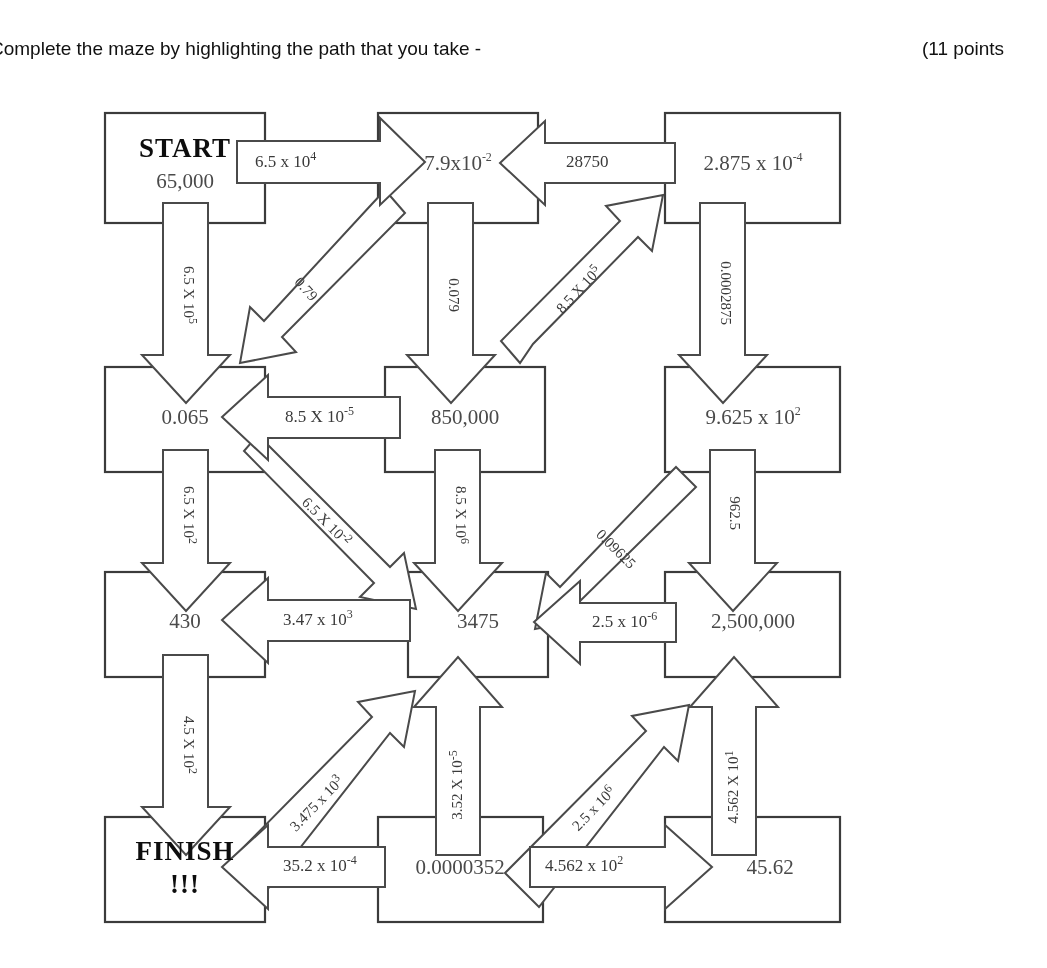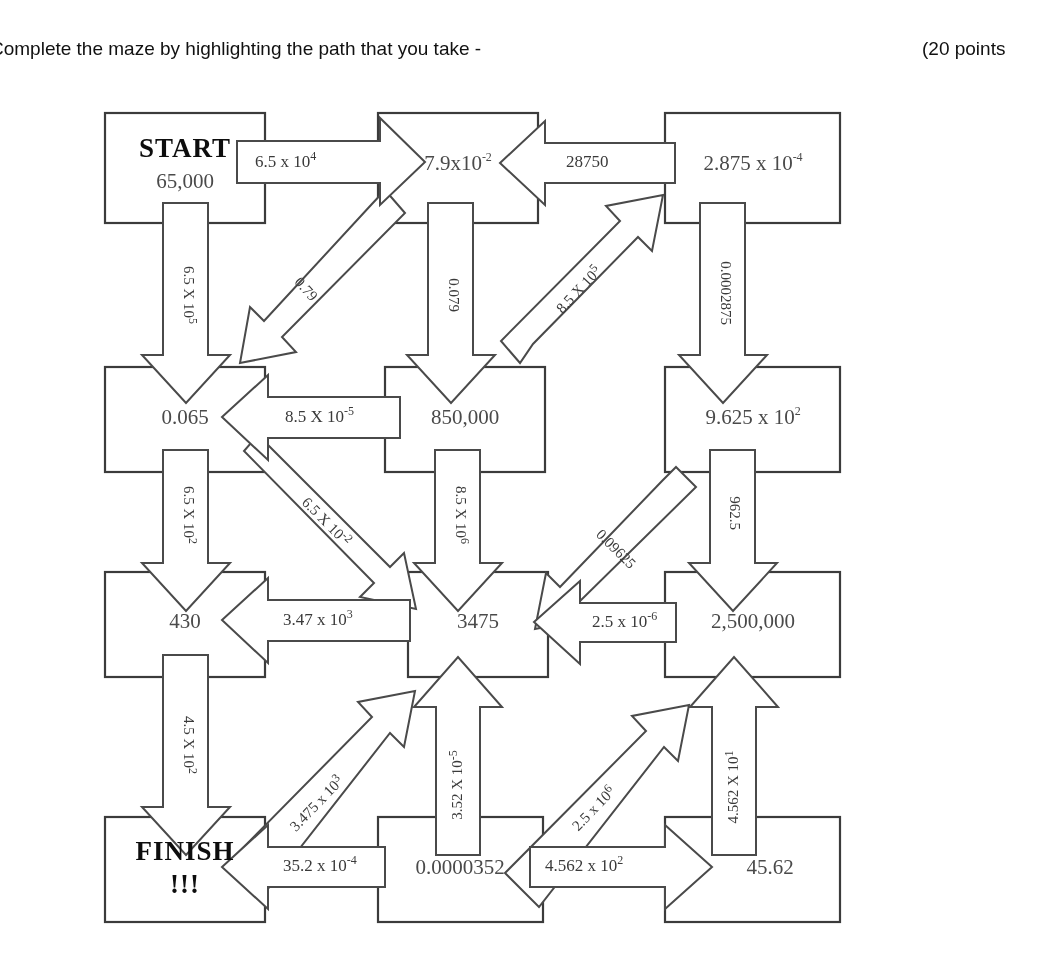--- a/index.html
+++ b/index.html
@@ -43,21 +43,21 @@
     text-anchor:middle;letter-spacing:1px;
   }
   .cell{fill:#ffffff;stroke:#3b3b3b;stroke-width:2.2;}
   .arrow{fill:#ffffff;stroke:#4a4a4a;stroke-width:2;}
 </style>
 </head>
 <body>
 
 <div id="header">
   <div class="htext">Complete the maze by highlighting the path that you take -</div>
-  <div class="hpoints">(20 points</div>
+  <div class="hpoints">(11 points</div>
 </div>
 
 <div id="maze">
 <svg width="1047" height="860" viewBox="0 0 1047 860" xmlns="http://www.w3.org/2000/svg">
 
   <rect class="cell" x="105" y="18" width="160" height="110"></rect>
   <rect class="cell" x="378" y="18" width="160" height="110"></rect>
   <rect class="cell" x="665" y="18" width="175" height="110"></rect>
 
   <rect class="cell" x="105" y="272" width="160" height="105"></rect>

